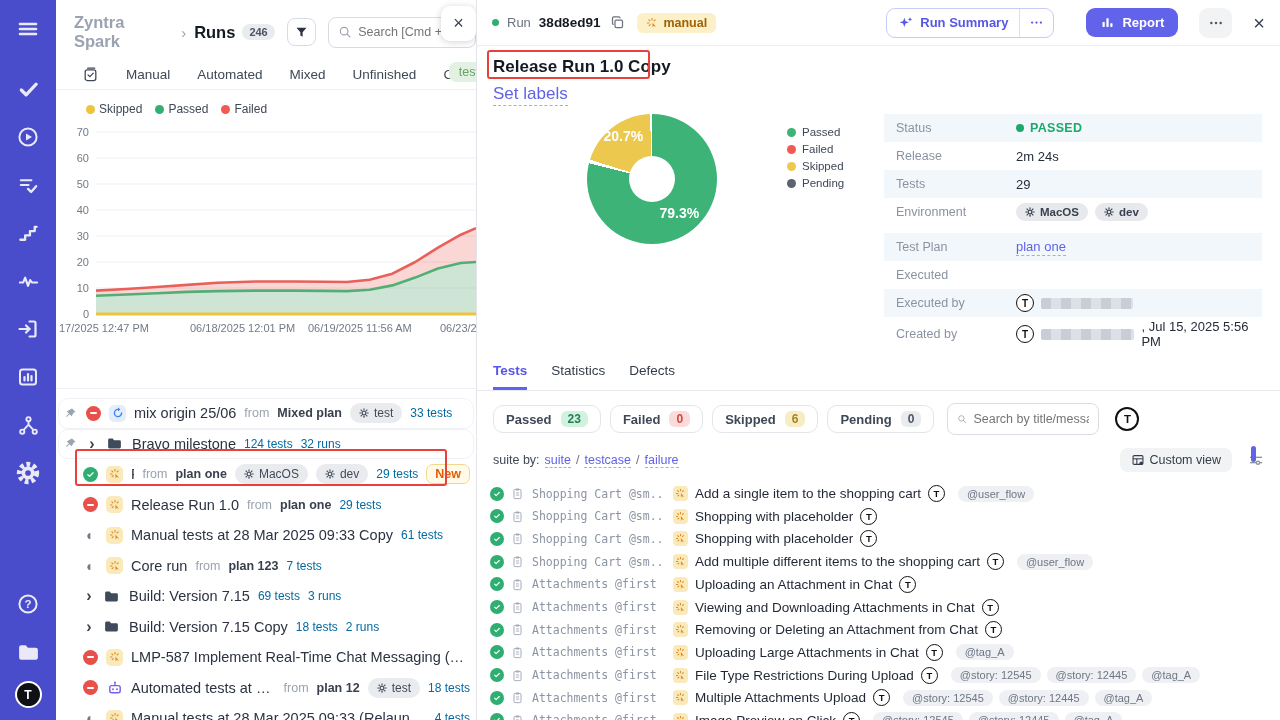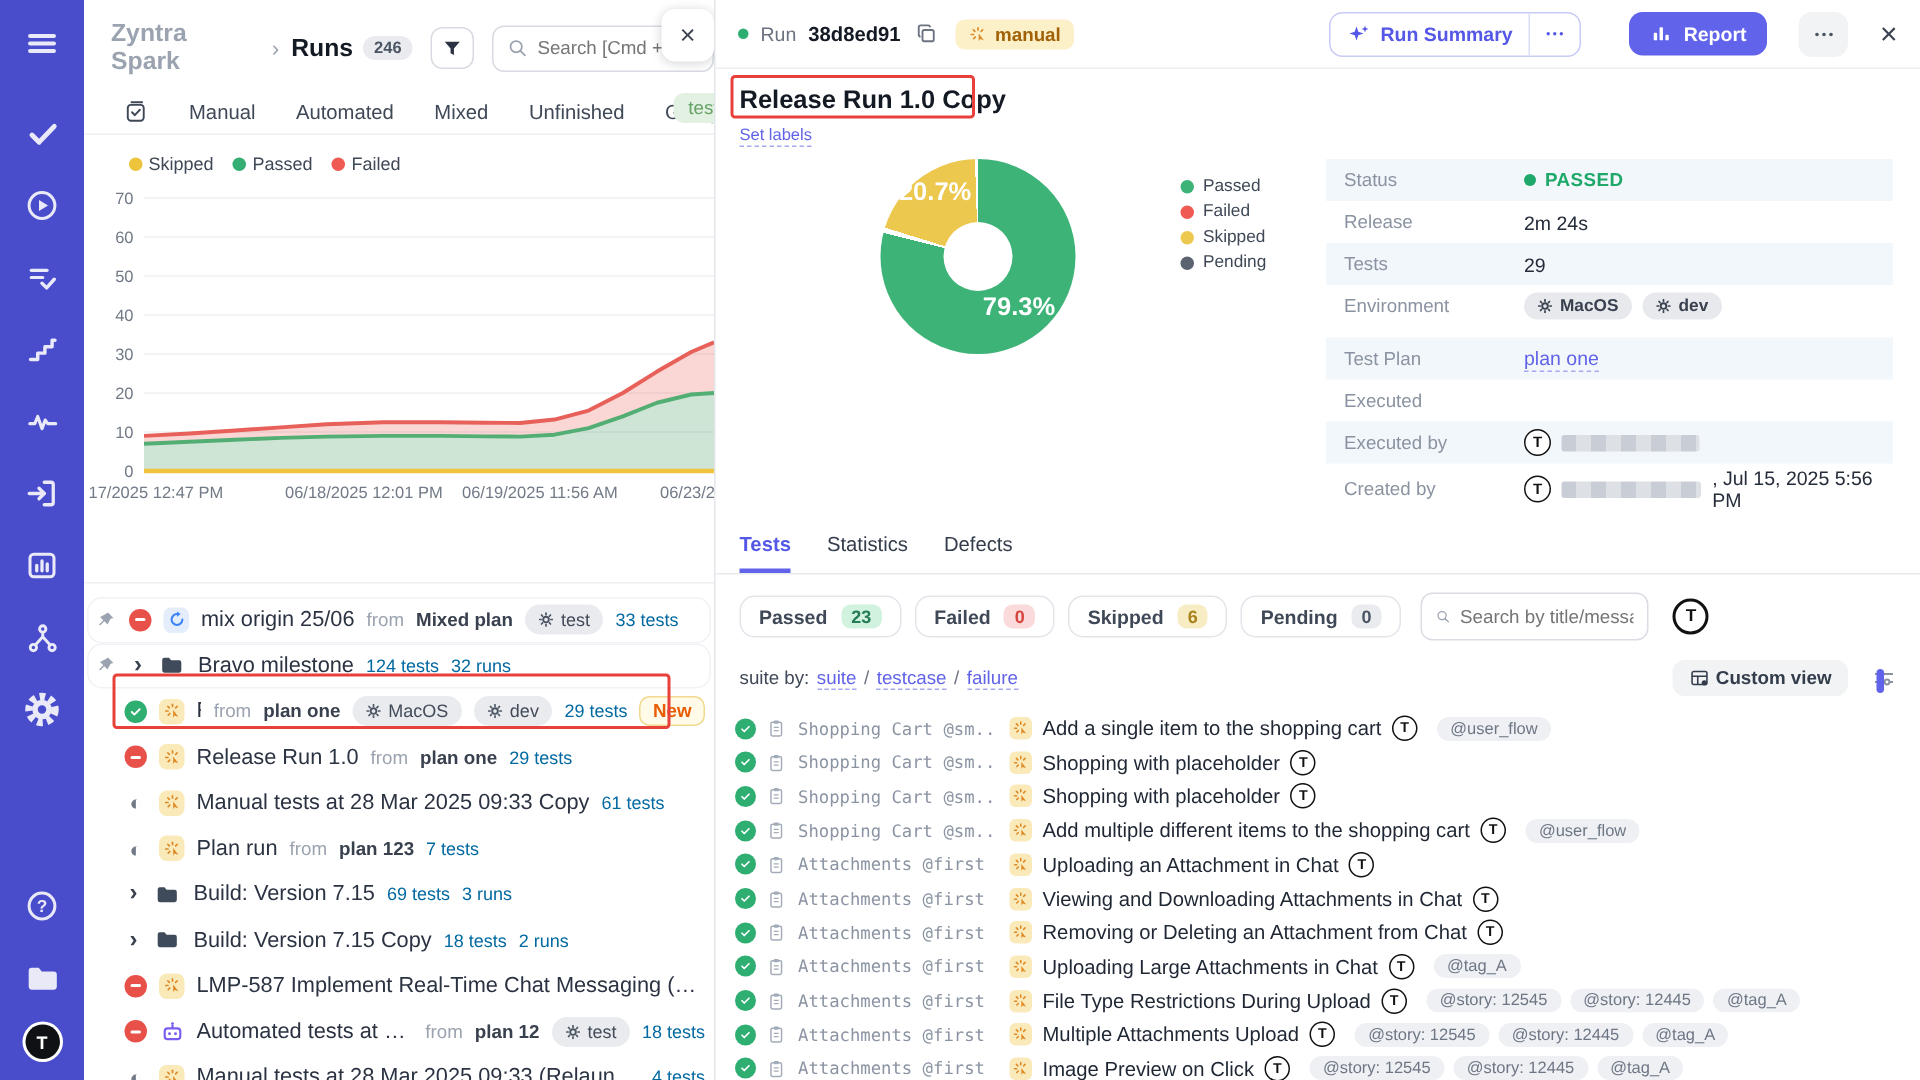--- a/index.html
+++ b/index.html
@@ -65,26 +65,26 @@
 .manualchip .mmini{color:#dd8a26;display:flex}
 .spacer{flex:1}
 .summary-btn{display:flex;align-items:center;border:1px solid #c9cbf7;border-radius:9px;color:#5557e6;font-weight:700;font-size:13px;background:#fff;cursor:pointer}
 .summary-main{display:flex;align-items:center;gap:6px;padding:6px 11px;border-right:1px solid #dcddfa}
 .summary-more{padding:6px 9px;display:flex;color:#5557e6}
 .report-btn{display:flex;align-items:center;gap:7px;background:#6164ea;color:#fff;font-weight:700;font-size:13px;border-radius:9px;padding:7px 14px;margin-left:24px;cursor:pointer}
 .more-btn{width:33px;height:30px;background:#f2f3f5;border-radius:9px;display:flex;align-items:center;justify-content:center;color:#4b5563;margin-left:13px;cursor:pointer}
 .close-x{font-size:20px;color:#3a4250;margin-left:13px;cursor:pointer;line-height:1}
 .mtitlewrap{padding:10px 16px 0}
 .mtitle{font-size:17px;font-weight:700;color:#141a24;line-height:1.25}
-.setlabels{display:inline-block;margin-top:7px;font-size:11px;color:#6063e6;border-bottom:1px dashed #a6a8f0;padding-bottom:1px;cursor:pointer}
+.setlabels{display:inline-block;margin-top:7px;font-size:17px;color:#6063e6;border-bottom:1px dashed #a6a8f0;padding-bottom:1px;cursor:pointer}
 .summaryrow{display:flex;padding:8px 18px 0 110px;min-height:244px}
 .donutwrap{position:relative;width:130px;height:130px;flex:0 0 130px}
 .donut{width:130px;height:130px;border-radius:50%}
 .donuthole{position:absolute;left:50%;top:50%;width:46px;height:46px;background:#fff;border-radius:50%;transform:translate(-50%,-50%)}
-.dlabel{position:absolute;color:#fff;font-weight:700;font-size:17px;transform:translate(-50%,-50%)}
+.dlabel{position:absolute;color:#fff;font-weight:700;font-size:14px;transform:translate(-50%,-50%)}
 .dlabel.small{left:28%;top:17%}
 .dlabel.big{left:71%;top:76%}
 .donutlegend{margin-left:70px;padding-top:12px;font-size:11.5px;color:#3f4856;flex:0 0 auto}
 .dlitem{display:flex;align-items:center;gap:6px;margin-bottom:5px;cursor:pointer}
 .dlitem .dot{margin-right:0}
 .infotable{margin-left:auto;width:378px;font-size:12.5px}
 .irow{display:flex;align-items:center;min-height:28px;padding:2px 12px}
 .irow.alt{background:#f2f7fb}
 .ilabel{width:120px;flex:0 0 120px;color:#8a93a1}
 .ival{color:#252d3a;font-size:13px;display:flex;align-items:center;gap:7px;flex-wrap:nowrap}
@@ -104,21 +104,21 @@
 .fc-0{background:#d2f2e0;color:#267d53}
 .fc-1{background:#fadada;color:#d6453d}
 .fc-2{background:#f7ecc3;color:#a8831b}
 .fc-3{background:#e9ebee;color:#4b5563}
 .msearch{display:flex;align-items:center;gap:6px;border:1px solid #dadde3;border-radius:8px;height:32px;padding:0 9px;width:152px;color:#9aa3af;margin-left:4px}
 .msearch input{border:0;outline:0;width:116px;font-size:12.5px;font-family:inherit;color:#333;background:transparent}
 .avatarfilter{width:24px;height:24px;border-radius:50%;background:#fff;border:2px solid #111;color:#111;font-weight:800;font-size:11.5px;display:flex;align-items:center;justify-content:center;margin-left:7px;cursor:pointer}
 .sortrow{display:flex;align-items:center;padding:13px 16px 6px;font-size:12.5px;color:#3f4856;gap:5px}
 .sortlink{color:#6063e6;border-bottom:1px dashed #a6a8f0;cursor:pointer}
 .sortsep{color:#6b7280}
-.customview{margin-left:auto;display:flex;align-items:flex-end;gap:4px;background:#f2f3f5;border-radius:8px;padding:5px 11px;font-size:12.5px;font-weight:700;color:#333c4a;cursor:pointer}
+.customview{margin-left:auto;display:flex;align-items:flex-end;gap:4px;background:#f2f3f5;border-radius:8px;padding:5px 11px;font-size:12.5px;font-weight:400;color:#333c4a;cursor:pointer}
 .slidericon{margin-left:11px;color:#8a93a1;display:flex;cursor:pointer}
 .testlist{padding:4px 0 0 13px;overflow:hidden}
 .trow{display:flex;align-items:center;height:22.7px;gap:7px;white-space:nowrap;overflow:hidden;padding-right:6px;cursor:pointer}
 .tpass{width:14px;height:14px;border-radius:50%;background:#2fae71;flex:0 0 14px;display:flex;align-items:center;justify-content:center;color:#fff}
 .clip{color:#a2abb8;display:flex;flex:0 0 14px}
 .tsuite{font-family:"DejaVu Sans Mono",monospace;font-size:11.5px;color:#8b94a3;width:134px;flex:0 0 134px;overflow:hidden}
 .minimanual{width:15px;height:15px;border-radius:4px;background:#fae9b9;color:#dd8a26;flex:0 0 15px;display:flex;align-items:center;justify-content:center}
 .ttitle{font-size:13.5px;color:#1f2734}
 .tavatar{width:17px;height:17px;border-radius:50%;background:#fff;border:1.5px solid #111;color:#111;font-size:9.5px;font-weight:800;display:flex;align-items:center;justify-content:center;flex:0 0 17px}
 .ttags{display:flex;align-items:flex-end;overflow:hidden}
@@ -493,21 +493,21 @@
       <span class="rmeta">61 tests</span>
     </div>
     <div class="rrow">
       <span class="lead"></span>
       <span class="st-partial">◐</span>
       <span class="tyicon ty-manual">
           <svg width="12" height="12">
             <use href="#i-burst"></use>
           </svg>
         </span>
-      <span class="rtitle">Plan run</span>
+      <span class="rtitle">Core run</span>
       <span class="rfrom">from</span>
       <span class="rplan">plan 123</span>
       <span class="rmeta">7 tests</span>
     </div>
     <div class="rrow">
       <span class="lead"></span>
       <span class="chev">›</span>
       <span class="fold">
           <svg width="17" height="17">
             <use href="#i-folder"></use>

